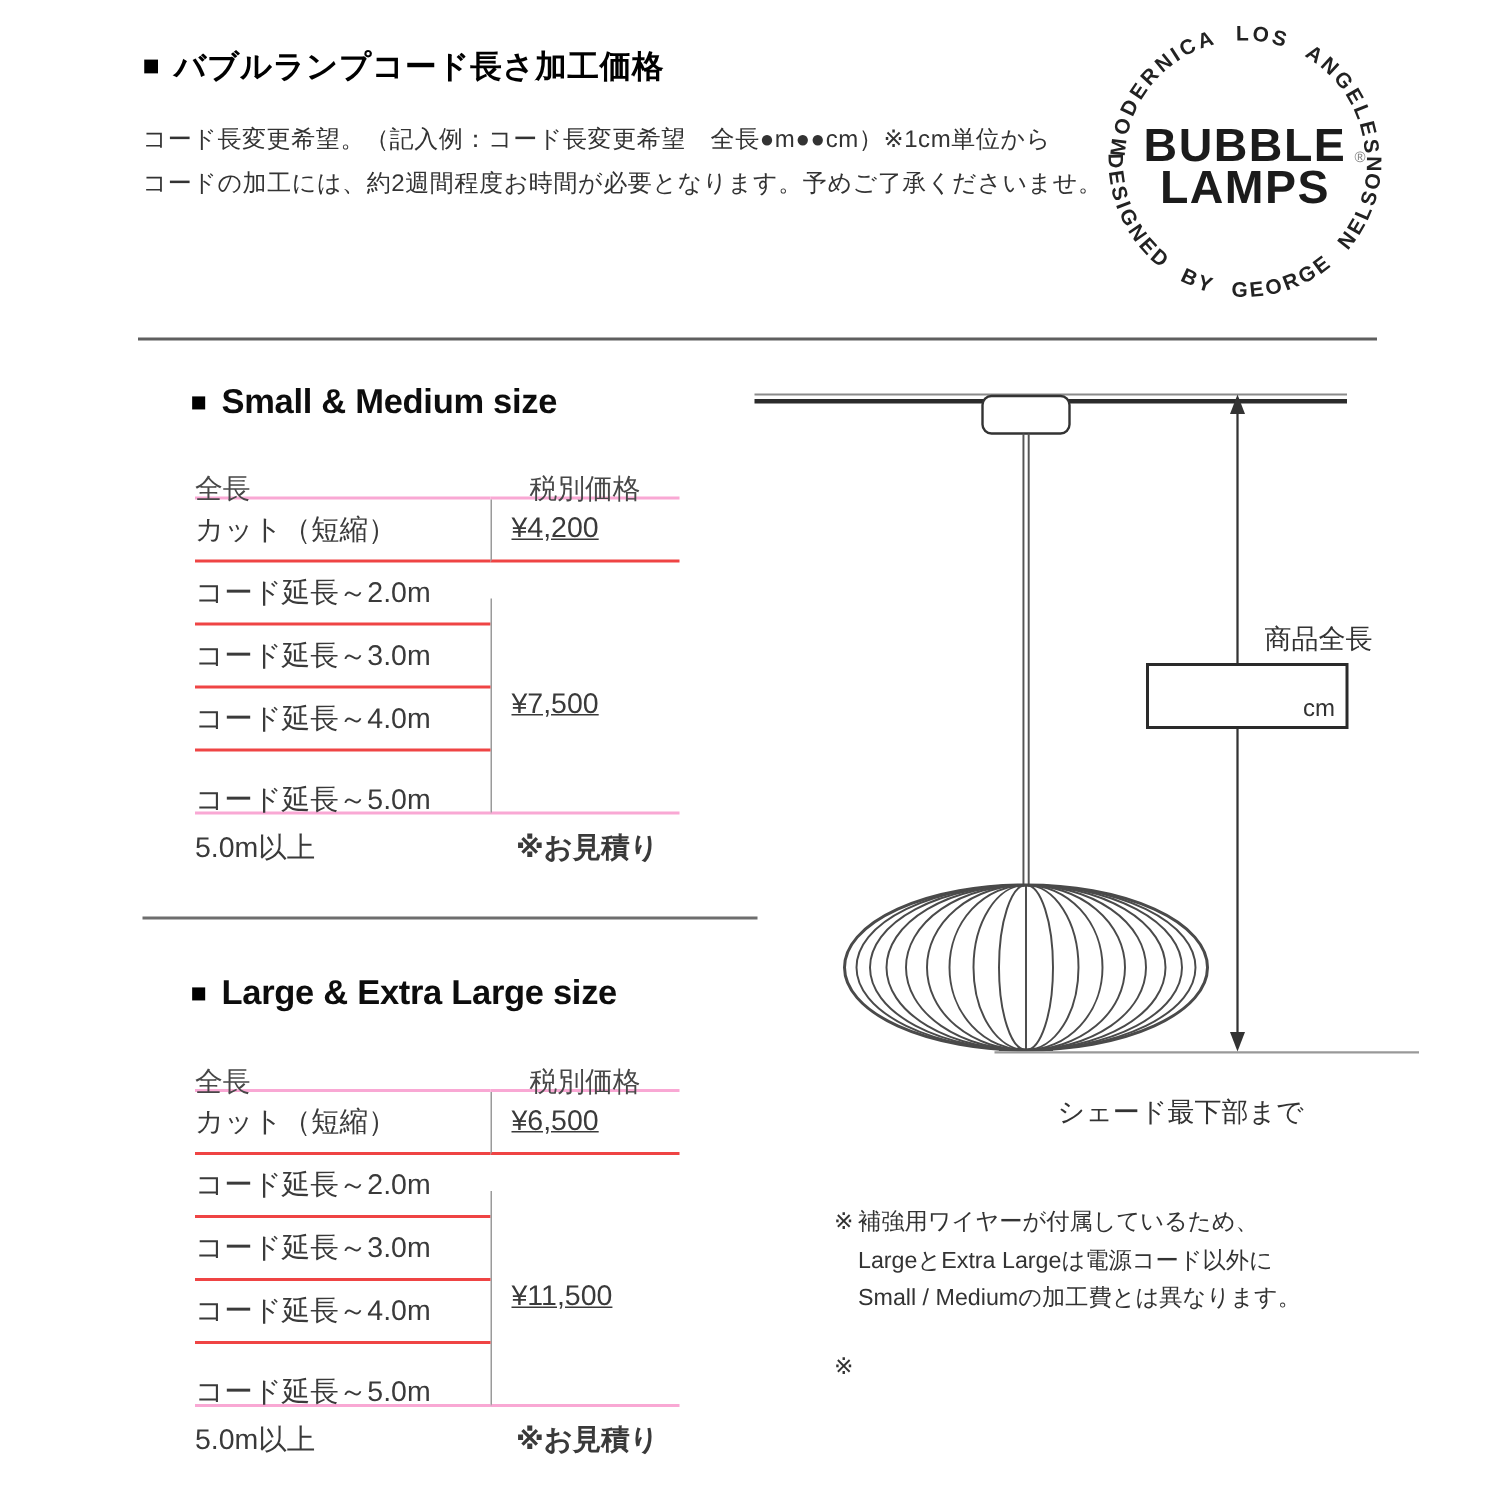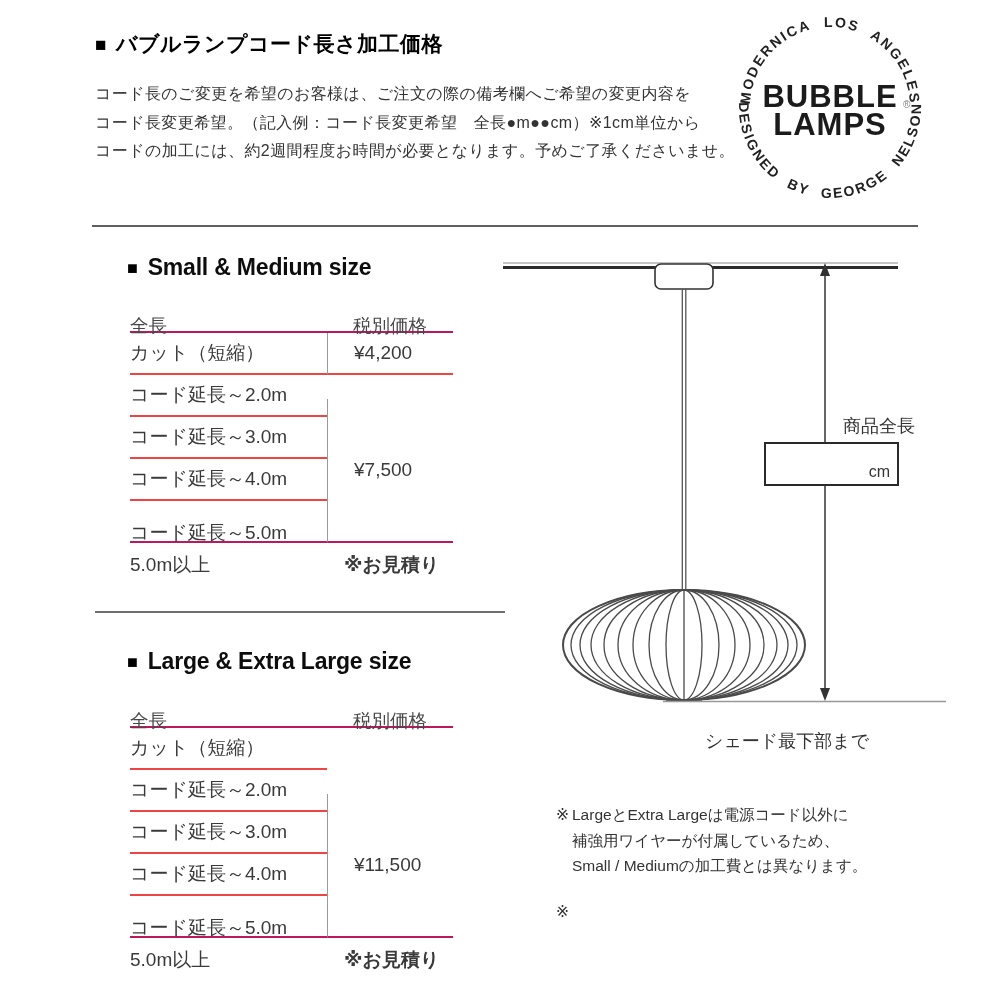--- a/index.html
+++ b/index.html
@@ -36,24 +36,24 @@
   .price-table{
     position:absolute;width:323px;display:grid;
     grid-template-columns:197px 126px;
     grid-template-rows:38px 42px 42px 42px 42px 42px 44px;
     font-size:19px;color:#3a3a3a;
   }
   .pt-small{left:130px;top:295px;}
   .pt-large{left:130px;top:690px;}
   .cell{display:flex;align-items:center;}
   .head{font-size:18.5px;color:#474747;}
-  .b-major{border-bottom:2px solid #be185d;margin-top:24px;}
+  .b-major{border-bottom:2px solid #f9a8d4;margin-top:24px;}
   .b-light{border-bottom:2px solid #ef4444;}
   .v-left{border-left:1.5px solid #9a9a9a;}
-  .price{padding-left:26px;}
+  .price{padding-left:13px;text-decoration:underline;}
   .head-price{padding-left:26px;}
   .ext-price{grid-column:2;grid-row:3 / span 4;text-align:center;}
   .over-price{padding-left:17px;font-weight:bold;}
   .c1{grid-column:1;}
   .c2{grid-column:2;text-align:right;}
   
   .diagram{position:absolute;left:500px;top:250px;width:460px;height:510px;}
   .d-label{font-family:"Liberation Sans","DejaVu Sans",sans-serif;fill:#333;}
   
   .notes{position:absolute;left:556px;top:802px;width:410px;font-size:15.5px;color:#333;}
@@ -64,21 +64,20 @@
 </head>
 <body>
 
 <div class="page">
 
   <h1 class="main-title">
     <span class="marker">■</span>
     <span>バブルランプコード長さ加工価格</span>
   </h1>
   <div class="intro">
-    <div class="intro-line">コード長のご変更を希望のお客様は、ご注文の際の備考欄へご希望の変更内容を</div>
     <div class="intro-line">コード長変更希望。（記入例：コード長変更希望　全長●m●●cm）※1cm単位から</div>
     <div class="intro-line">コードの加工には、約2週間程度お時間が必要となります。予めご了承くださいませ。</div>
   </div>
 
   <div class="logo">
     <svg width="200" height="200" viewBox="0 0 200 200">
       <defs>
         <path id="arcTop" d="M 20,100 A 80,80 0 1 1 180,100" fill="none"></path>
         <path id="arcBottom" d="M 9,100 A 91,91 0 0 0 191,100" fill="none"></path>
       </defs>
@@ -123,20 +122,21 @@
   <h2 class="section-title st-large">
     <span class="marker">■</span>
     <span>Large &amp; Extra Large size</span>
   </h2>
 
   <div class="price-table pt-large">
     <div class="cell head b-major c1">全長</div>
     <div class="cell head head-price b-major c2">税別価格</div>
 
     <div class="cell b-light c1">カット（短縮）</div>
+    <div class="cell price v-left b-light c2">¥6,500</div>
 
     <div class="cell b-light c1">コード延長～2.0m</div>
     <div class="cell price v-left b-major ext-price">¥11,500</div>
     <div class="cell b-light c1">コード延長～3.0m</div>
     <div class="cell b-light c1">コード延長～4.0m</div>
     <div class="cell b-major c1">コード延長～5.0m</div>
 
     <div class="cell c1">5.0m以上</div>
     <div class="cell over-price c2">※お見積り</div>
   </div>
@@ -178,22 +178,22 @@
       <text class="d-label" x="390" y="227" font-size="16" text-anchor="end">cm</text>
 
       <text class="d-label" x="205" y="497" font-size="18">シェード最下部まで</text>
     </svg>
   </div>
 
   <div class="notes">
     <div class="note">
       <span class="note-mark">※</span>
       <div>
+        <div class="note-line">補強用ワイヤーが付属しているため、</div>
         <div class="note-line">LargeとExtra Largeは電源コード以外に</div>
-        <div class="note-line">補強用ワイヤーが付属しているため、</div>
         <div class="note-line">Small / Mediumの加工費とは異なります。</div>
       </div>
     </div>
     <div class="note">
       <span class="note-mark">※</span>
       <div>
       </div>
     </div>
   </div>
 

